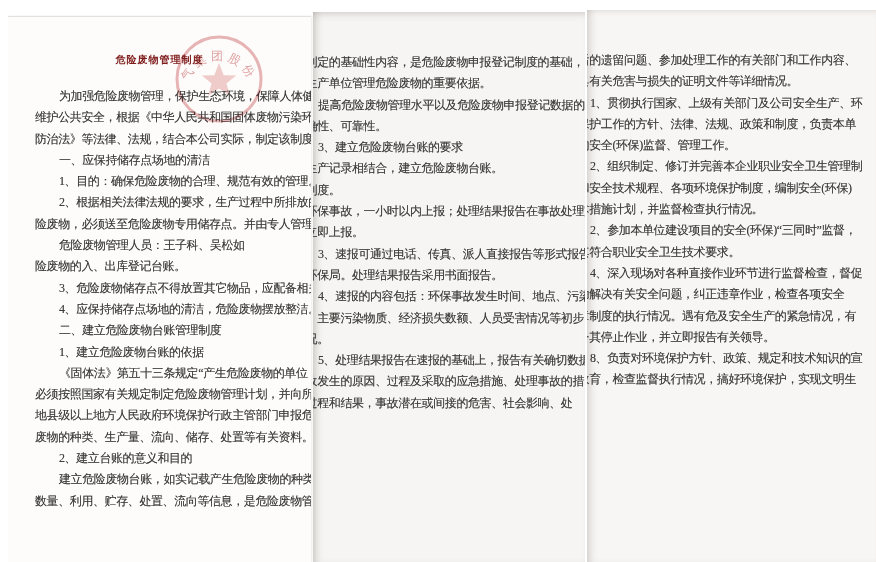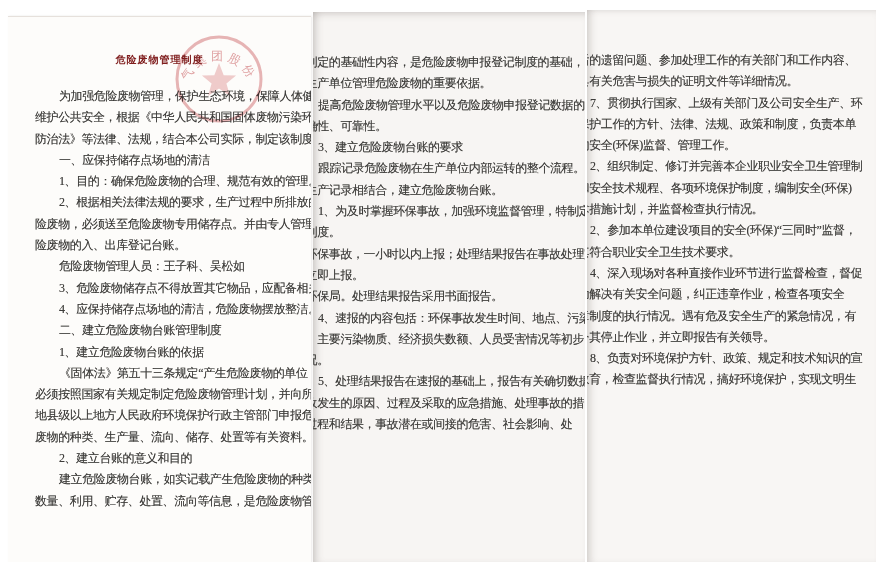--- a/index.html
+++ b/index.html
@@ -47,22 +47,22 @@
   <div class="page page1">
     <div class="doc-title">危险废物管理制度</div>
     <div class="lines" id="p0">
         <div class="line indent">为加强危险废物管理，保护生态环境，保障人体健康，</div>
         <div class="line">维护公共安全，根据《中华人民共和国固体废物污染环境</div>
         <div class="line">防治法》等法律、法规，结合本公司实际，制定该制度。</div>
         <div class="line indent">一、应保持储存点场地的清洁</div>
         <div class="line indent">1、目的：确保危险废物的合理、规范有效的管理。</div>
         <div class="line indent">2、根据相关法律法规的要求，生产过程中所排放的危</div>
         <div class="line">险废物，必须送至危险废物专用储存点。并由专人管理危</div>
+        <div class="line indent">危险废物管理人员：王子科、吴松如</div>
         <div class="line">险废物的入、出库登记台账。</div>
-        <div class="line indent">危险废物管理人员：王子科、吴松如</div>
         <div class="line indent">3、危险废物储存点不得放置其它物品，应配备相关的</div>
         <div class="line indent">4、应保持储存点场地的清洁，危险废物摆放整洁。</div>
         <div class="line indent">二、建立危险废物台账管理制度</div>
         <div class="line indent">1、建立危险废物台账的依据</div>
         <div class="line indent">《固体法》第五十三条规定“产生危险废物的单位，</div>
         <div class="line">必须按照国家有关规定制定危险废物管理计划，并向所在</div>
         <div class="line">地县级以上地方人民政府环境保护行政主管部门申报危险</div>
         <div class="line">废物的种类、生产量、流向、储存、处置等有关资料。”</div>
         <div class="line indent">2、建立台账的意义和目的</div>
         <div class="line indent">建立危险废物台账，如实记载产生危险废物的种类、</div>
@@ -78,41 +78,40 @@
     </svg>
   </div>
 
   <div class="page page2">
     <div class="lines" id="p1">
         <div class="line">划制定的基础性内容，是危险废物申报登记制度的基础，</div>
         <div class="line">是生产单位管理危险废物的重要依据。</div>
         <div class="line indent">提高危险废物管理水平以及危险废物申报登记数据的</div>
         <div class="line">准确性、可靠性。</div>
         <div class="line indent">3、建立危险废物台账的要求</div>
-        <div class="line indent">跟踪记录危险废物在生产单位内部运转的整个流程。</div>
         <div class="line">与生产记录相结合，建立危险废物台账。</div>
-        <div class="line indent">1、为及时掌握环保事故，加强环境监督管理，特制定</div>
         <div class="line">本制度。</div>
         <div class="line">生环保事故，一小时以内上报；处理结果报告在事故处理完</div>
         <div class="line">毕立即上报。</div>
+        <div class="line indent">3、速报可通过电话、传真、派人直接报告等形式报告</div>
         <div class="line">给环保局。处理结果报告采用书面报告。</div>
         <div class="line indent">4、速报的内容包括：环保事故发生时间、地点、污染</div>
         <div class="line">源、主要污染物质、经济损失数额、人员受害情况等初步</div>
         <div class="line">情况。</div>
         <div class="line indent">5、处理结果报告在速报的基础上，报告有关确切数据、</div>
         <div class="line">事故发生的原因、过程及采取的应急措施、处理事故的措</div>
         <div class="line">施过程和结果，事故潜在或间接的危害、社会影响、处</div>
       </div>
   </div>
 
   <div class="page page3">
     <div class="lines" id="p2">
         <div class="line">理后的遗留问题、参加处理工作的有关部门和工作内容、</div>
         <div class="line">附具有关危害与损失的证明文件等详细情况。</div>
-        <div class="line indent">7、贯彻执行国家、上级有关部门及公司安全生产、环</div>
+        <div class="line indent">1、贯彻执行国家、上级有关部门及公司安全生产、环</div>
         <div class="line">境保护工作的方针、法律、法规、政策和制度，负责本单</div>
         <div class="line">位的安全(环保)监督、管理工作。</div>
         <div class="line indent">2、组织制定、修订并完善本企业职业安全卫生管理制</div>
         <div class="line">度和安全技术规程、各项环境保护制度，编制安全(环保)</div>
         <div class="line">技术措施计划，并监督检查执行情况。</div>
         <div class="line indent">2、参加本单位建设项目的安全(环保)“三同时”监督，</div>
         <div class="line">使其符合职业安全卫生技术要求。</div>
         <div class="line indent">4、深入现场对各种直接作业环节进行监督检查，督促</div>
         <div class="line">协助解决有关安全问题，纠正违章作业，检查各项安全</div>
         <div class="line">规章制度的执行情况。遇有危及安全生产的紧急情况，有</div>

